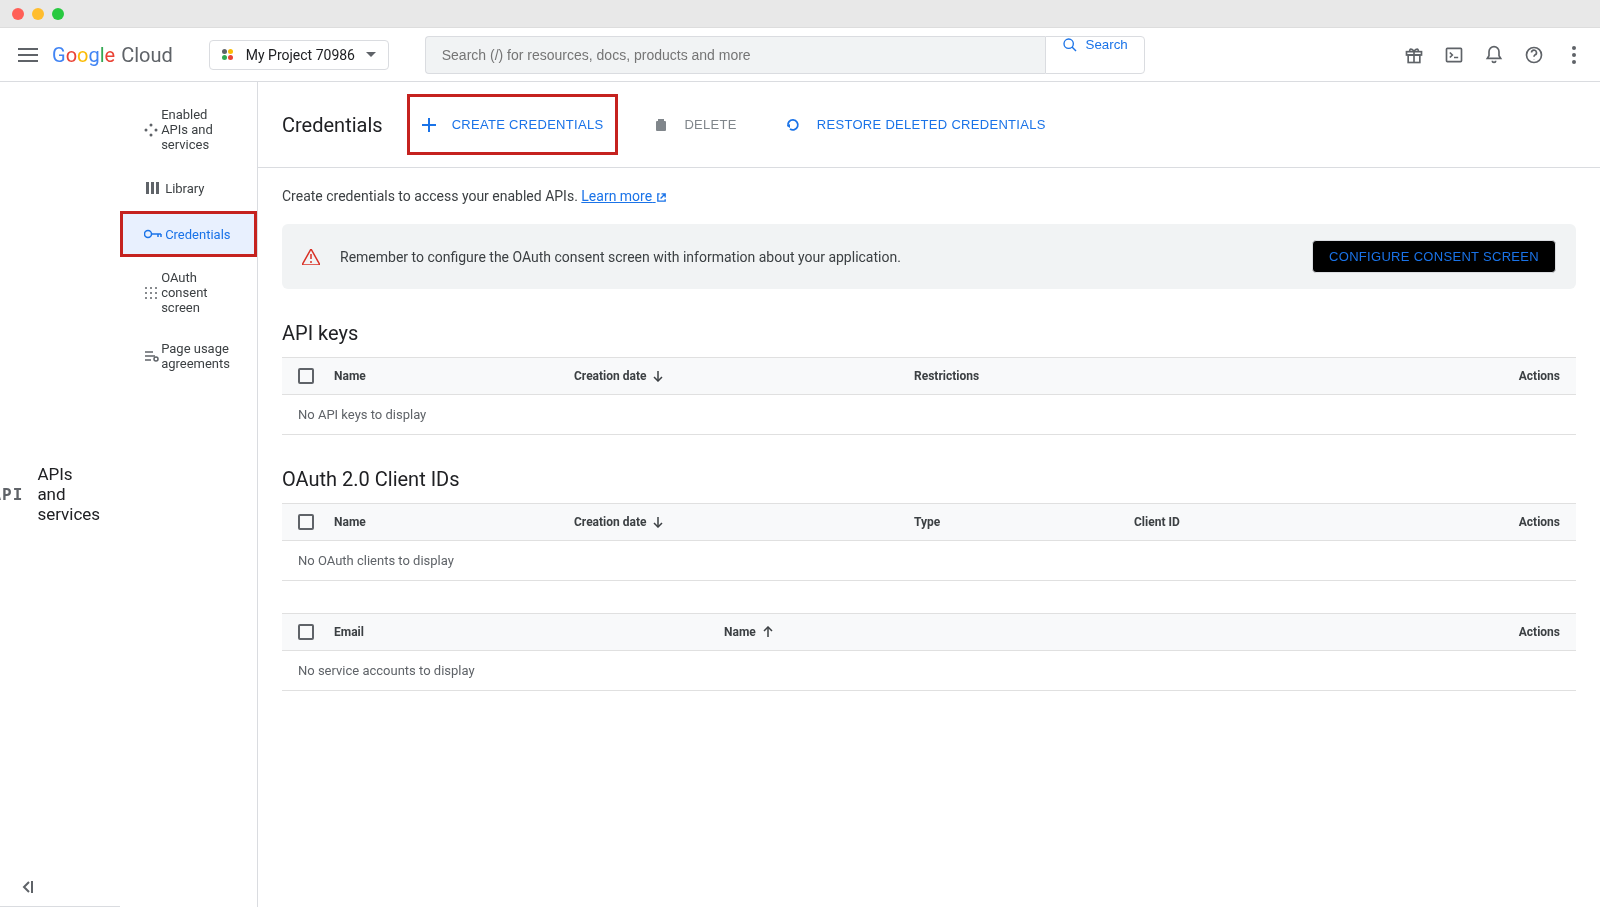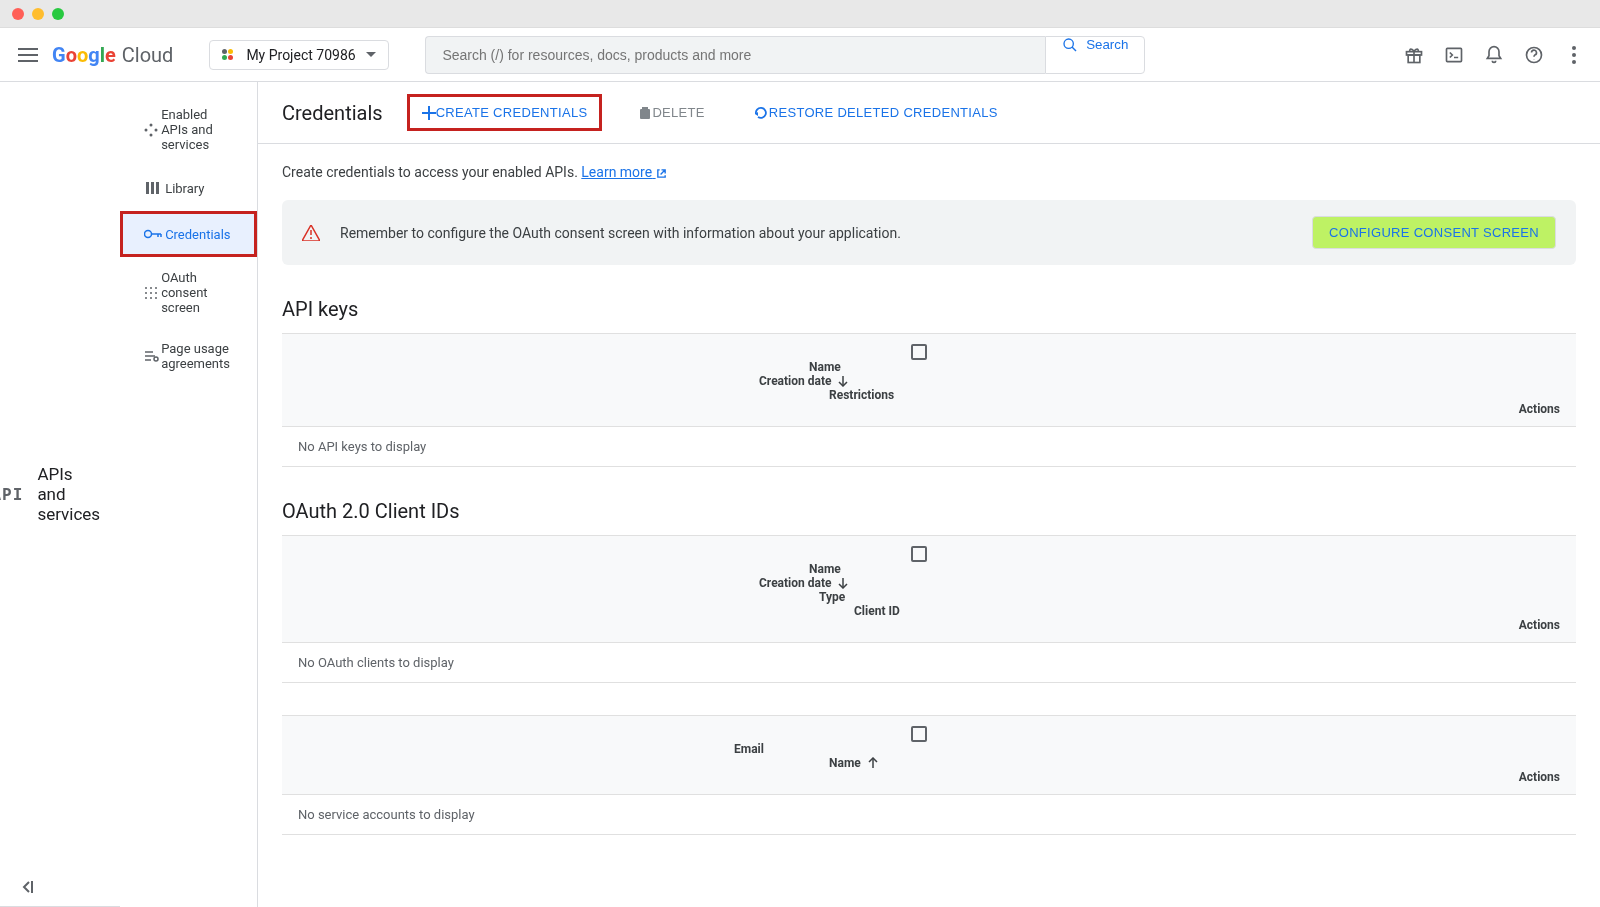--- a/index.html
+++ b/index.html
@@ -10,21 +10,21 @@
     .traffic-light { width: 12px; height: 12px; border-radius: 50%; }
     .tl-red { background: #ff5f57; }
     .tl-yellow { background: #ffbd2e; }
     .tl-green { background: #28c940; }
     
     
     .header { height: 54px; display: flex; align-items: center; padding: 0 16px; gap: 12px; border-bottom: 1px solid #dadce0; }
     .hamburger { width: 24px; height: 24px; cursor: pointer; display: flex; flex-direction: column; justify-content: center; gap: 4px; padding: 2px; }
     .hamburger span { height: 2px; background: #5f6368; }
     .logo { display: flex; align-items: center; gap: 2px; font-size: 20px; color: #5f6368; }
-    .logo-google { font-weight: 700; }
+    .logo-google { font-weight: 400; }
     .logo .g1 { color: #4285f4; } .logo .g2 { color: #ea4335; } .logo .g3 { color: #fbbc04; } .logo .g4 { color: #4285f4; } .logo .g5 { color: #34a853; } .logo .g6 { color: #ea4335; }
     .project-selector { display: flex; align-items: center; gap: 10px; border: 1px solid #dadce0; border-radius: 4px; padding: 6px 12px; margin-left: 24px; cursor: pointer; min-width: 180px; }
     .project-selector .dots { display: flex; flex-wrap: wrap; width: 14px; gap: 1px; }
     .project-selector .dot { width: 5px; height: 5px; border-radius: 50%; background: #5f6368; }
     .project-selector .caret { margin-left: auto; }
     .search-container { display: flex; flex: 1; margin-left: 24px; max-width: 720px; }
     .search-input { flex: 1; border: 1px solid #dadce0; border-right: none; border-radius: 4px 0 0 4px; padding: 10px 16px; font-size: 14px; background: #f1f3f4; outline: none; }
     .search-btn { border: 1px solid #dadce0; border-radius: 0 4px 4px 0; background: #fff; padding: 0 16px; display: flex; align-items: flex-start; gap: 8px; color: #1a73e8; font-weight: 500; cursor: pointer; }
     .header-icons { margin-left: auto; display: flex; align-items: center; gap: 20px; color: #5f6368; }
     .header-icon { width: 20px; height: 20px; cursor: pointer; display: flex; align-items: center; justify-content: center; }
@@ -39,40 +39,40 @@
     .sidebar-item { display: flex; align-items: center; gap: 2px; padding: 10px 20px; cursor: pointer; color: #3c4043; font-size: 13px; border: 3px solid transparent; }
     .sidebar-item.active { background: #e8f0fe; color: #1a73e8; border: 3px solid #c5221f; }
     .sidebar-item .icon { width: 20px; height: 20px; display: flex; align-items: center; justify-content: center; color: #5f6368; }
     .sidebar-item.active .icon { color: #1a73e8; }
     .sidebar-collapse { position: absolute; bottom: 12px; left: 20px; color: #5f6368; cursor: pointer; }
     
     
     .main { flex: 1; overflow-y: auto; }
     .page-header { display: flex; align-items: center; gap: 24px; padding: 12px 24px; border-bottom: 1px solid #dadce0; }
     .page-title { font-size: 20px; font-weight: 400; }
-    .action-btn { display: flex; align-items: center; gap: 0; text-transform: uppercase; font-weight: 500; font-size: 13px; letter-spacing: 0.3px; padding: 8px 12px; cursor: pointer; border: none; background: none; }
+    .action-btn { display: flex; align-items: center; gap: 16px; text-transform: uppercase; font-weight: 500; font-size: 13px; letter-spacing: 0.3px; padding: 20px 12px; cursor: pointer; border: none; background: none; }
     .action-btn.primary { color: #1a73e8; border: 3px solid #c5221f; }
     .action-btn.secondary { color: #80868b; }
     .action-btn.tertiary { color: #1a73e8; }
     
     .content { padding: 20px 24px; }
     .intro { font-size: 14px; color: #3c4043; margin-bottom: 20px; }
     .intro a { color: #1a73e8; text-decoration: underline; }
     
     .banner { display: flex; align-items: center; background: #f1f3f4; border-radius: 6px; padding: 16px 20px; margin-bottom: 32px; }
     .banner-icon { color: #d93025; margin-right: 20px; }
     .banner-text { flex: 1; font-size: 14px; color: #3c4043; }
-    .banner-btn { background: #bef264; border: 1px solid #dadce0; border-radius: 4px; padding: 8px 16px; color: #1a73e8; font-weight: 500; text-transform: uppercase; font-size: 13px; letter-spacing: 0.3px; cursor: pointer; }
+    .banner-btn { background: #000000; border: 1px solid #dadce0; border-radius: 4px; padding: 8px 16px; color: #1a73e8; font-weight: 500; text-transform: uppercase; font-size: 13px; letter-spacing: 0.3px; cursor: pointer; }
     
     .section { margin-bottom: 32px; }
     .section-header { display: flex; align-items: center; justify-content: space-between; margin-bottom: 12px; }
     .section-title { font-size: 20px; font-weight: 400; }
     .section-link { color: #1a73e8; text-decoration: underline; font-size: 14px; }
     
-    .table-header { display: flex; align-items: center; background: #f8f9fa; border-top: 1px solid #e0e0e0; border-bottom: 1px solid #e0e0e0; padding: 10px 16px; font-size: 12px; font-weight: 700; color: #3c4043; flex-direction: column; }
+    .table-header { display: flex; align-items: center; background: #f8f9fa; border-top: 1px solid #e0e0e0; border-bottom: 1px solid #e0e0e0; padding: 10px 16px; font-size: 12px; font-weight: 700; color: #3c4043; }
     .table-header .chk { width: 36px; }
     .th-sort { display: flex; align-items: center; gap: 6px; }
     .checkbox { width: 16px; height: 16px; border: 2px solid #5f6368; border-radius: 2px; }
     .table-empty { padding: 12px 16px; color: #5f6368; font-size: 13px; border-bottom: 1px solid #e0e0e0; }
     .actions-col { margin-left: auto; }
     
     svg { display: block; }
   </style>
 </head>
 <body>

